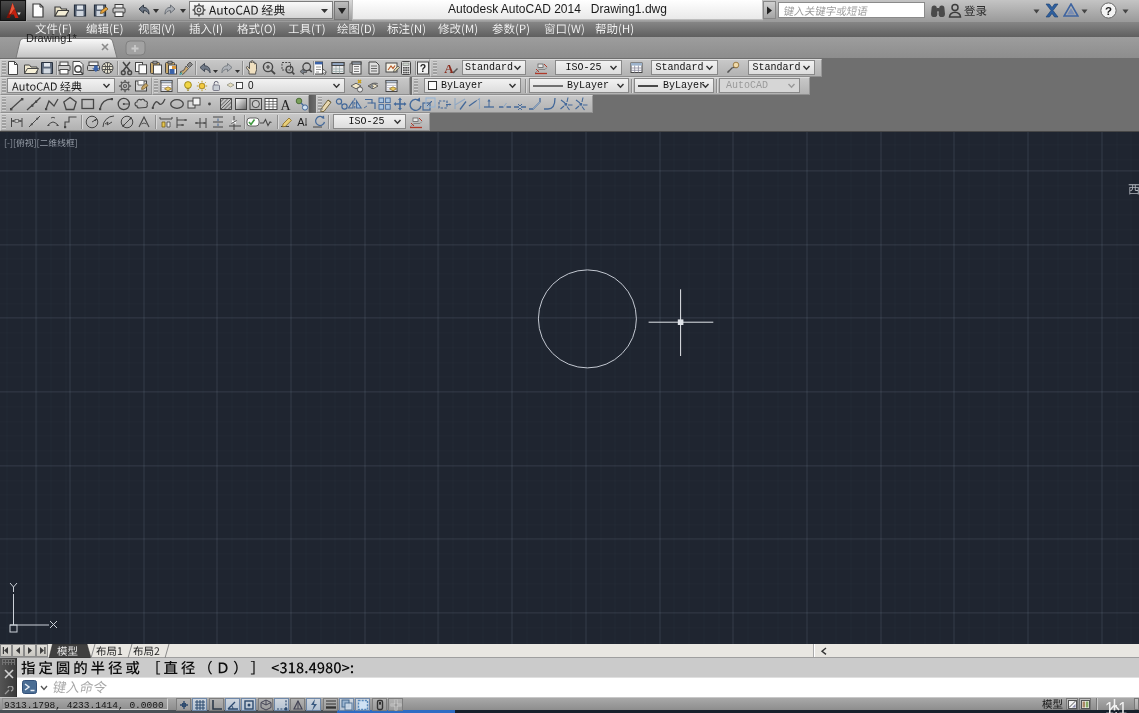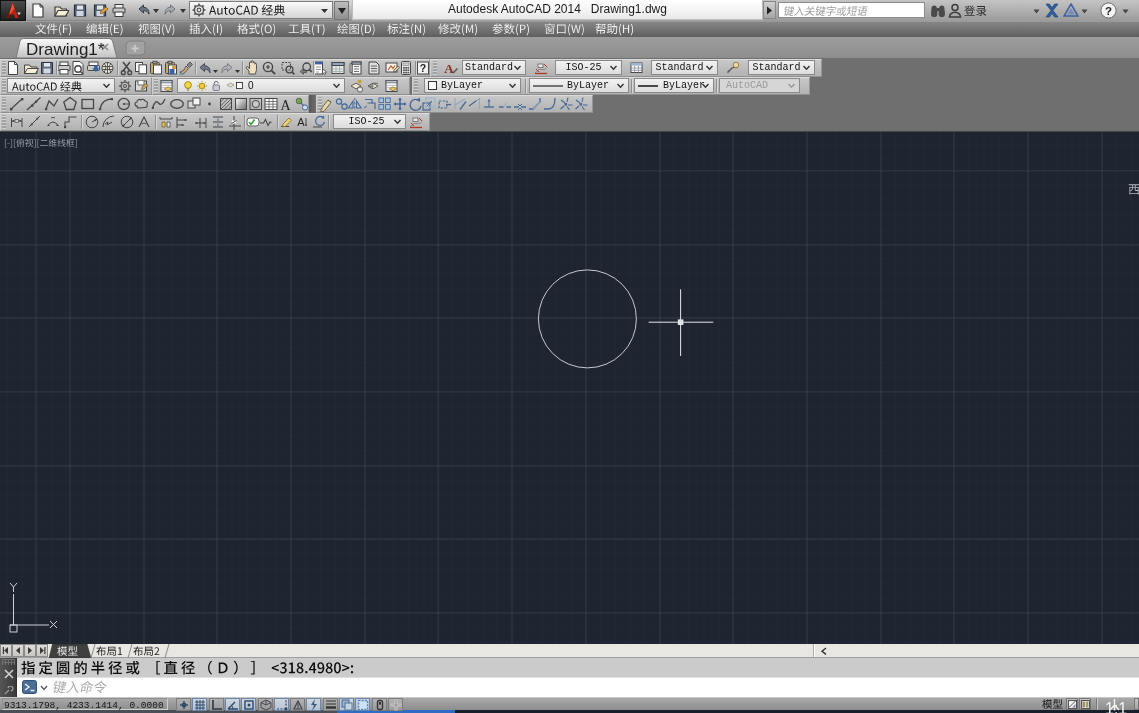--- a/index.html
+++ b/index.html
@@ -197,21 +197,21 @@
 <svg class="abs" style="left:6px;top:38px" width="130" height="20">
 <path d="M10 20 L14 3 q0.8-2.5 3.5-2.5 L103 0.5 q2.7 0 3.5 2.5 L111 20 Z" fill="url(#tg)" stroke="#7a7a7a" stroke-width="1"></path>
 <defs>
       <linearGradient id="tg" x1="0" y1="0" x2="0" y2="1">
         <stop offset="0" stop-color="#fafafa"></stop>
         <stop offset="1" stop-color="#c2c2c2"></stop>
       </linearGradient>
     </defs>
 <path d="M96 6 l6 6 m0 -6 l-6 6" stroke="#8a8a8a" stroke-width="1.6" fill="none"></path>
   </svg>
-<div class="abs" style="left:26px;top:40px;font-size:17px;color:#1e1e1e">Drawing1*</div>
+<div class="abs" style="left:26px;top:32px;font-size:11px;color:#1e1e1e">Drawing1*</div>
 <svg class="abs" style="left:124px;top:40px" width="22" height="17">
 <path d="M2 5 q0-4 4-4 h12 q3 0 3 3 v7 q0 4-4 4 H5 q-3 0-3-3 z" fill="#a2a2a2" stroke="#808080"></path>
 <path d="M11 5 v7 M7.5 8.5 h7" stroke="#c9c9c9" stroke-width="1.8"></path>
   </svg>
 <div class="strip" style="left:0px;top:59px;width:430px;height:18px"></div>
 <div class="strip" style="left:430px;top:59px;width:392px;height:18px"></div>
 <div class="strip" style="left:0px;top:77px;width:152px;height:18px"></div>
 <div class="strip" style="left:152px;top:77px;width:258px;height:18px"></div>
 <div class="strip" style="left:412px;top:77px;width:398px;height:18px"></div>
 <div class="strip" style="left:0px;top:95px;width:309px;height:18px"></div>

